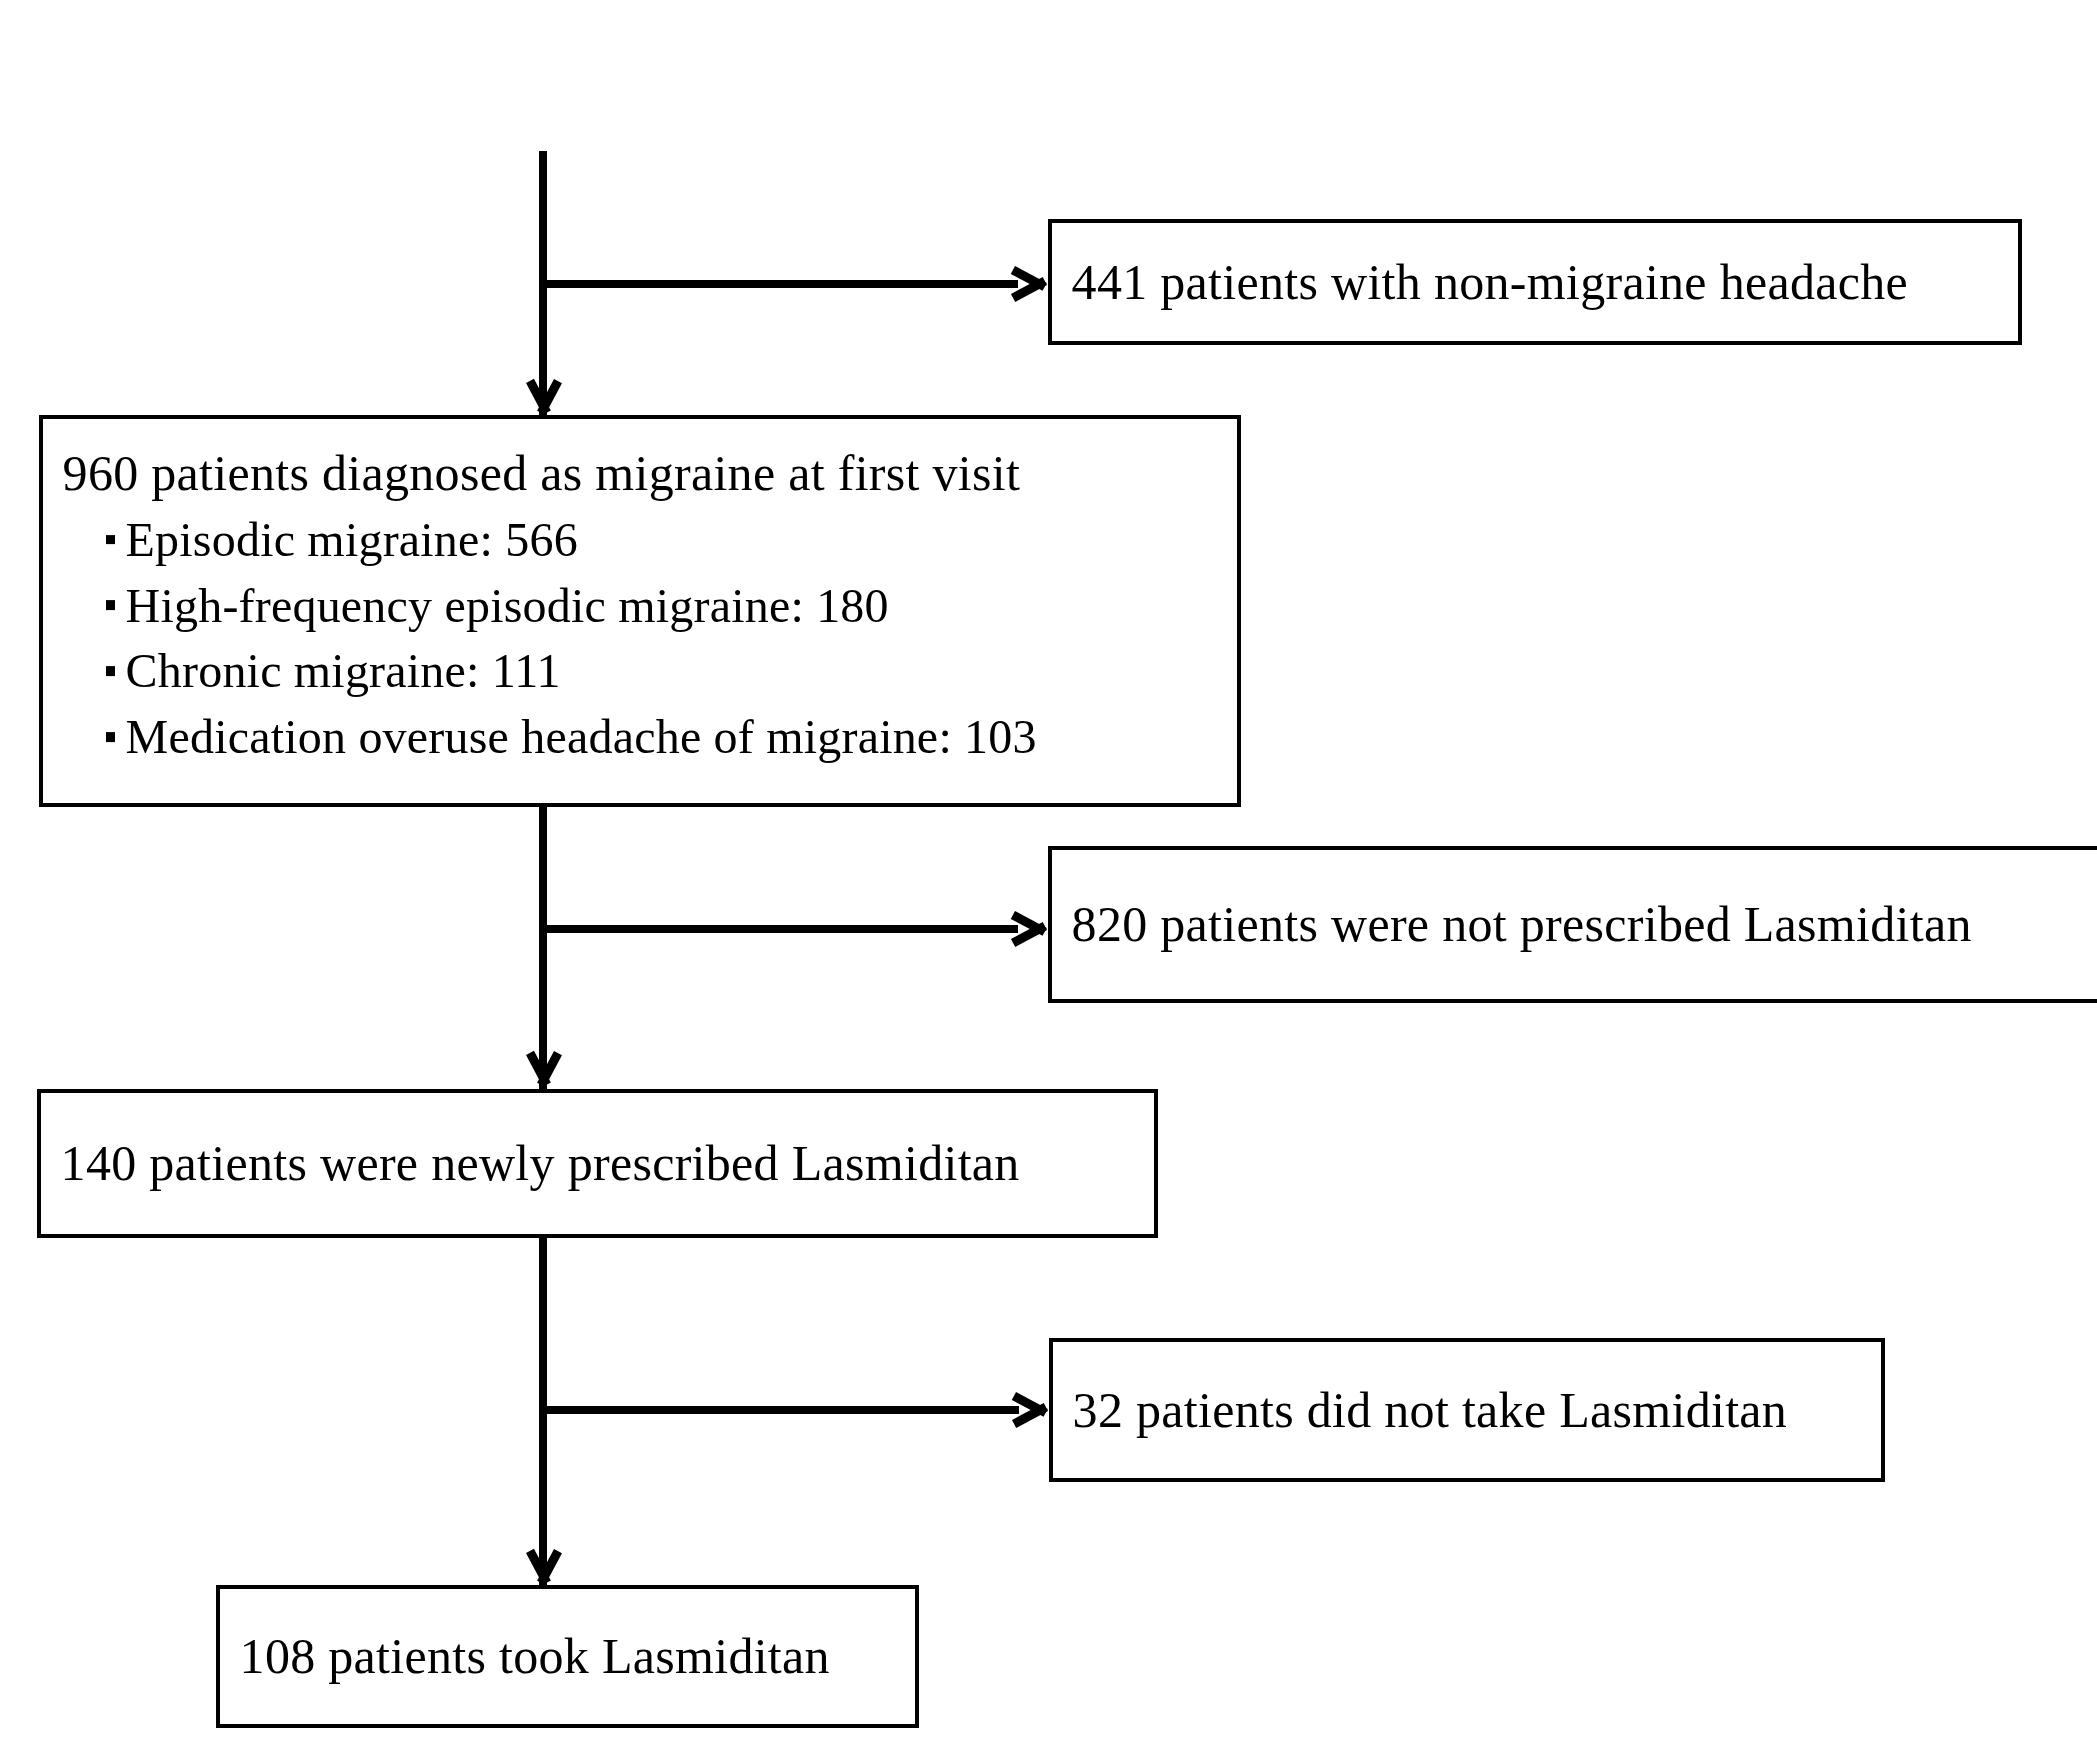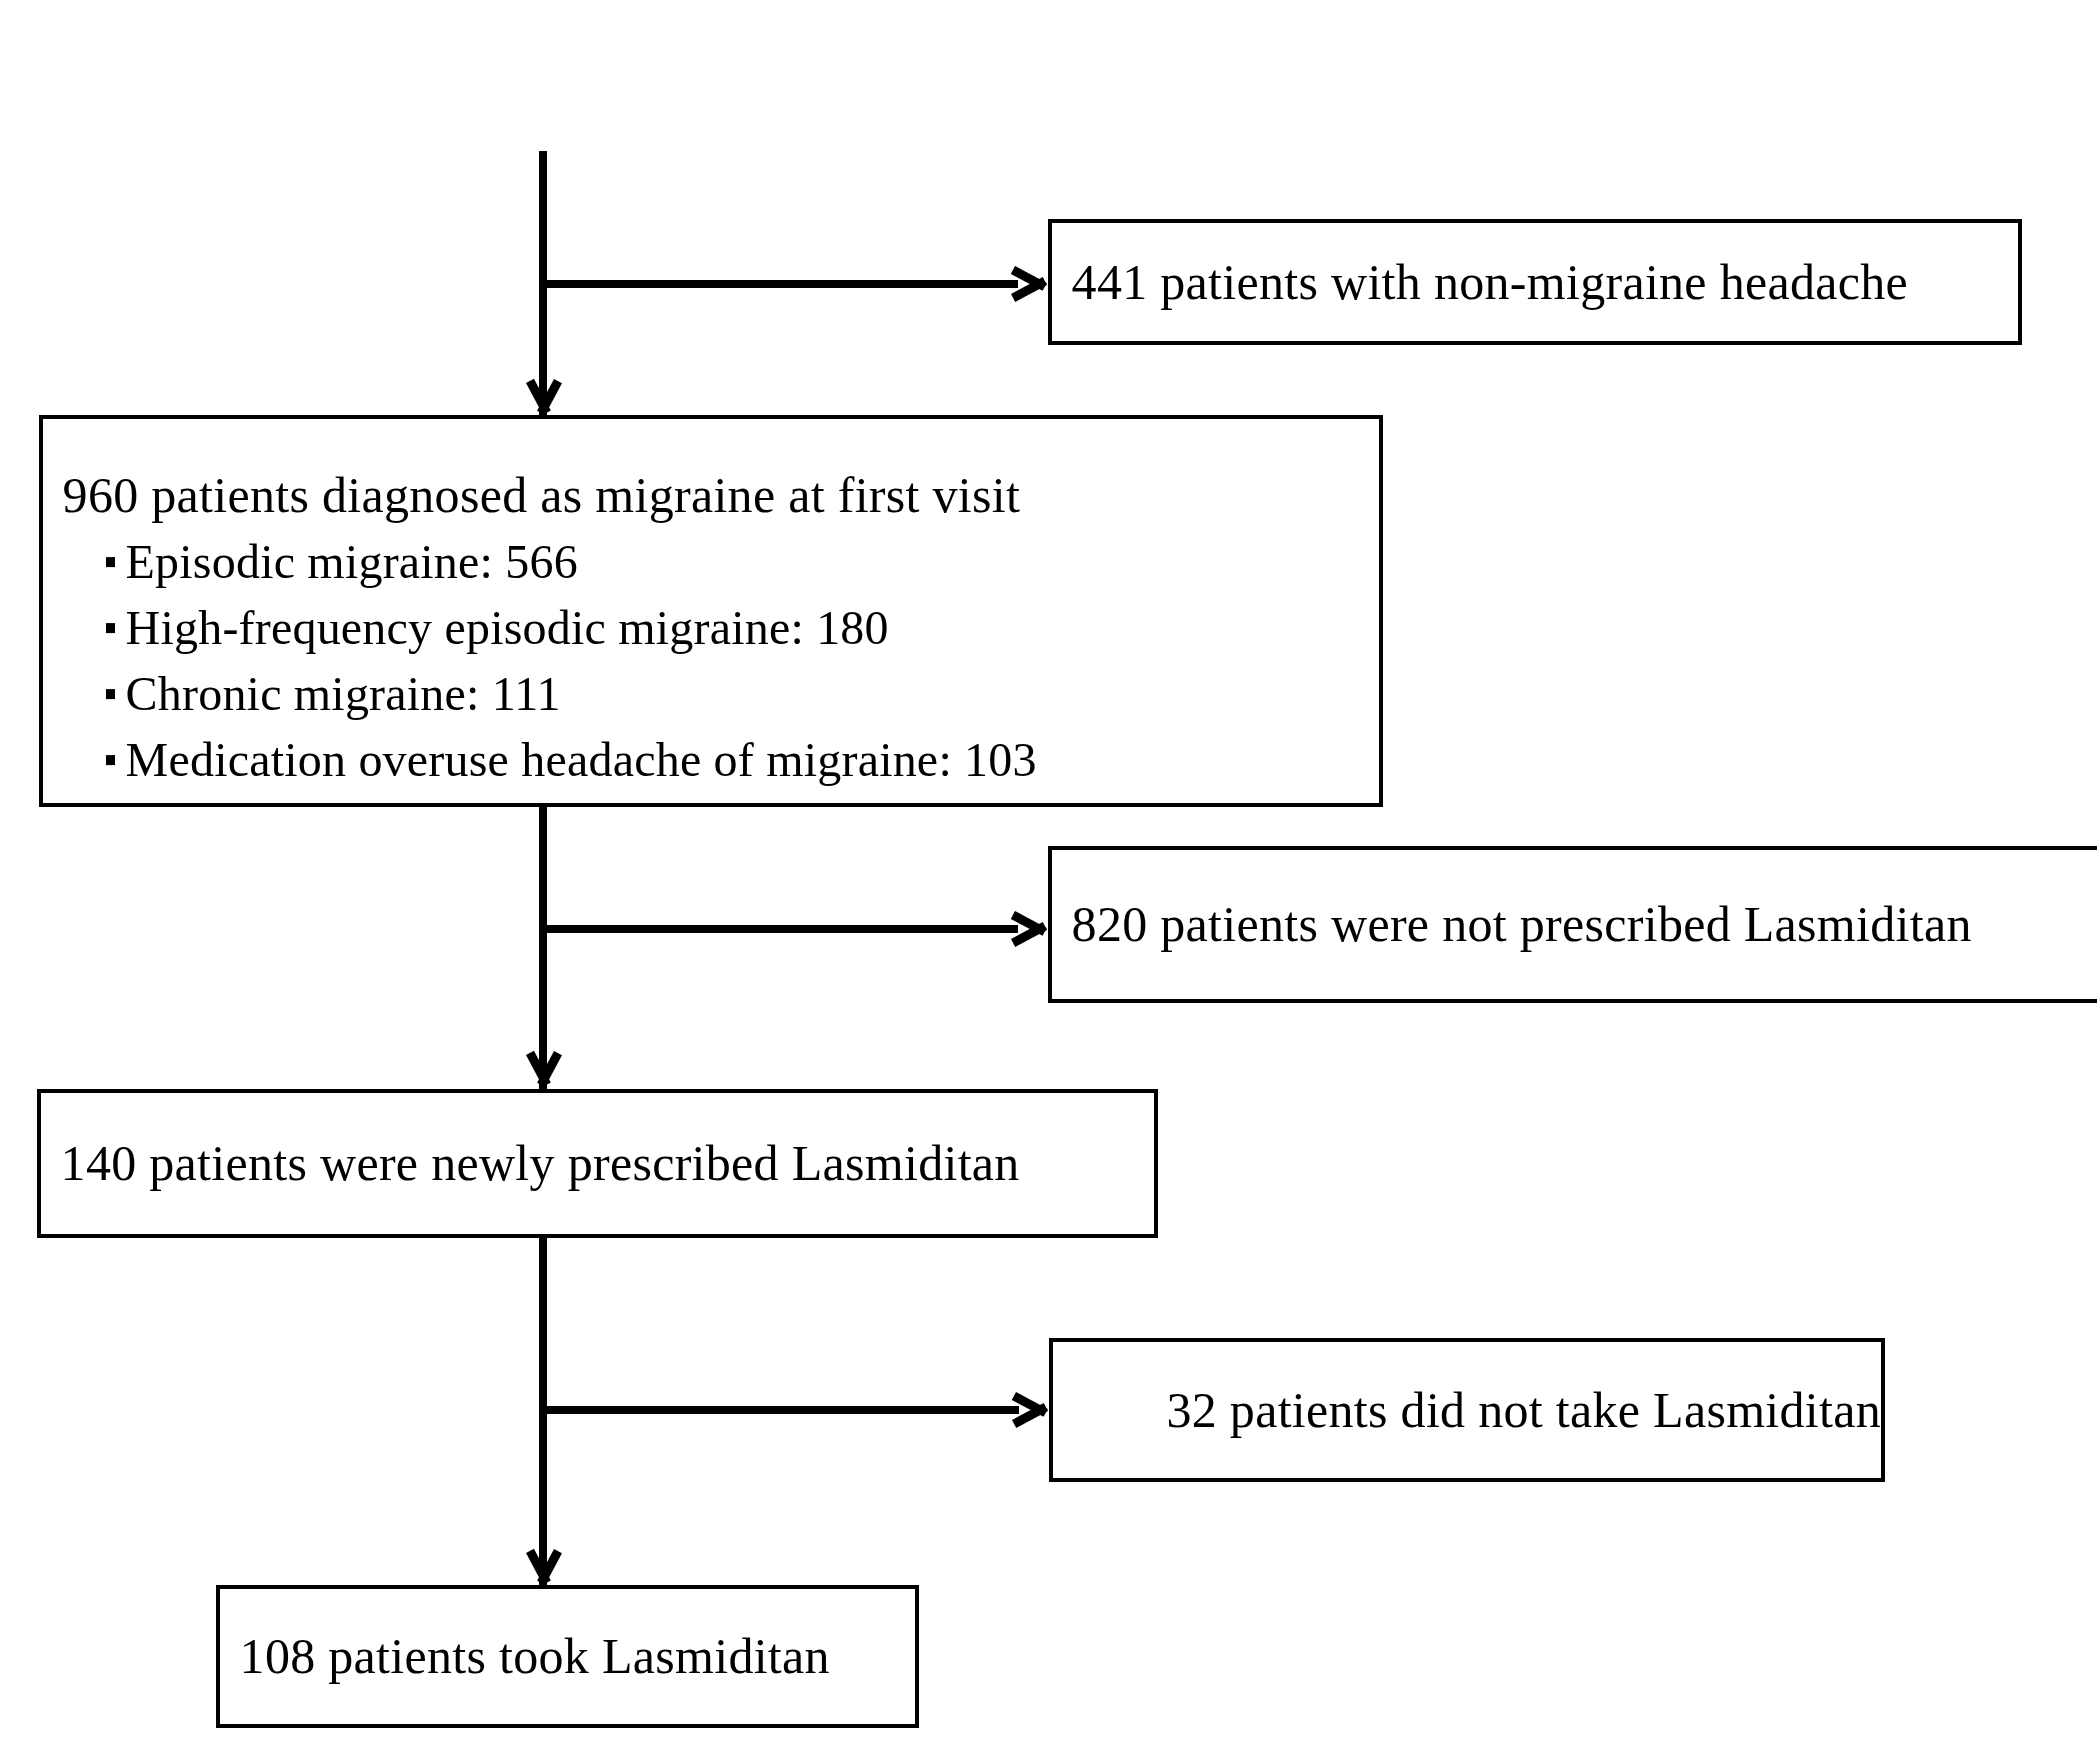--- a/index.html
+++ b/index.html
@@ -132,21 +132,21 @@
   <div class="vline" style="left:539px; top:151px; height:271px;"></div>
   <div class="arrow-down" style="left:522px; top:383px;"></div>
 
   <div class="hline" style="left:539px; top:280px; width:479px;"></div>
   <div class="arrow-right" style="left:1015px; top:262px;"></div>
 
   <div class="flow-box box-pad-left" style="left:1048px; top:219px; width:974px; height:126px;">
     <div class="box-title">441 patients with non-migraine headache</div>
   </div>
 
-  <div class="flow-box" style="left:39px; top:415px; width:1344px; height:392px; padding:17.3px 17.3px 17.3px 19.6px; justify-content:flex-end;">
+  <div class="flow-box" style="left:39px; top:415px; width:1202px; height:392px; padding:17.3px 17.3px 17.3px 19.6px; justify-content:flex-start;">
     <div class="box-title" style="margin-top:10.4px;">960 patients diagnosed as migraine at first visit</div>
     <ul class="box-list">
       <li>
         <span class="bullet"></span>
         <span>Episodic migraine: 566</span>
       </li>
       <li>
         <span class="bullet"></span>
         <span>High-frequency episodic migraine: 180</span>
       </li>
@@ -174,21 +174,21 @@
   <div class="flow-box box-pad-left" style="left:37px; top:1089px; width:1121px; height:149px;">
     <div class="box-title">140 patients were newly prescribed Lasmiditan</div>
   </div>
 
   <div class="vline" style="left:539px; top:1237px; height:356px;"></div>
   <div class="arrow-down" style="left:522px; top:1553px;"></div>
 
   <div class="hline" style="left:539px; top:1406px; width:480px;"></div>
   <div class="arrow-right" style="left:1016px; top:1388px;"></div>
 
-  <div class="flow-box box-pad-left" style="left:1049px; top:1338px; width:836px; height:144px;align-items:flex-end;">
+  <div class="flow-box box-pad-left" style="left:1049px; top:1338px; width:836px; height:144px;">
     <div class="box-title">32 patients did not take Lasmiditan</div>
   </div>
 
   <div class="flow-box box-pad-left" style="left:216px; top:1585px; width:703px; height:143px;">
     <div class="box-title">108 patients took Lasmiditan</div>
   </div>
 
 </div>
 
 

